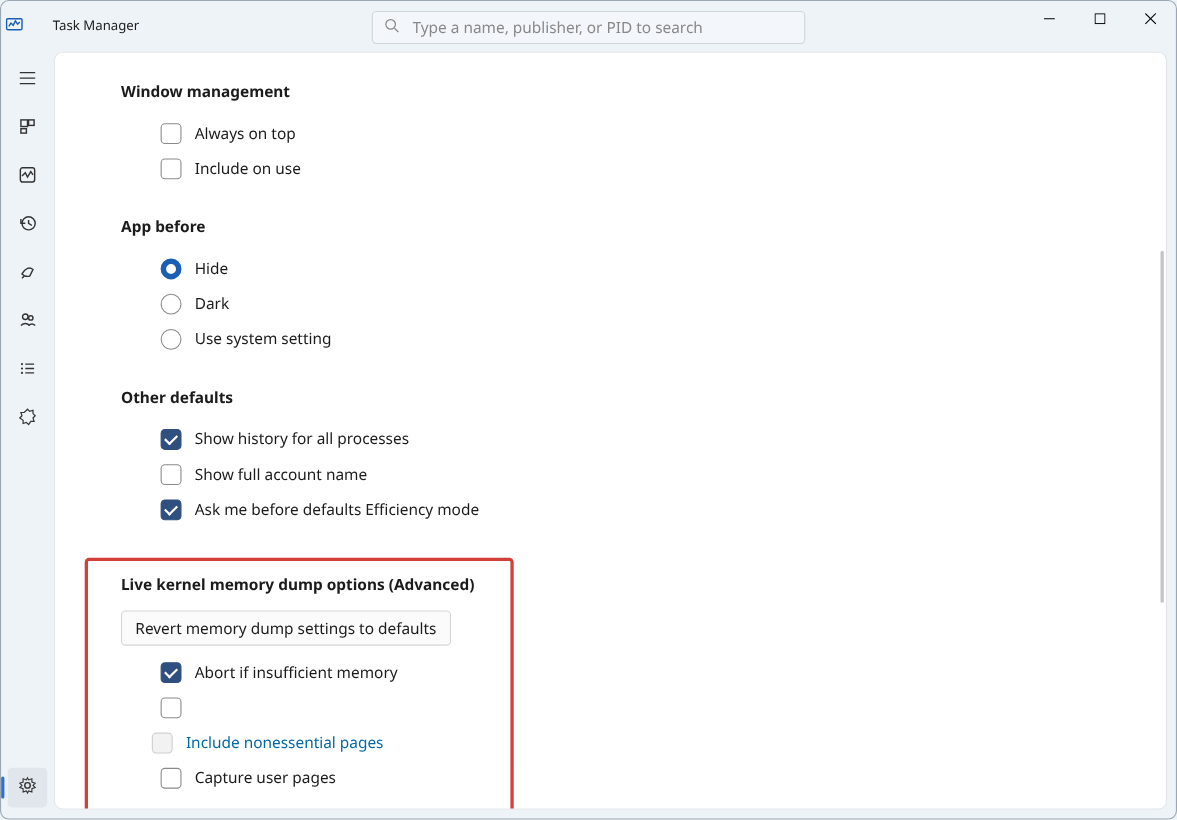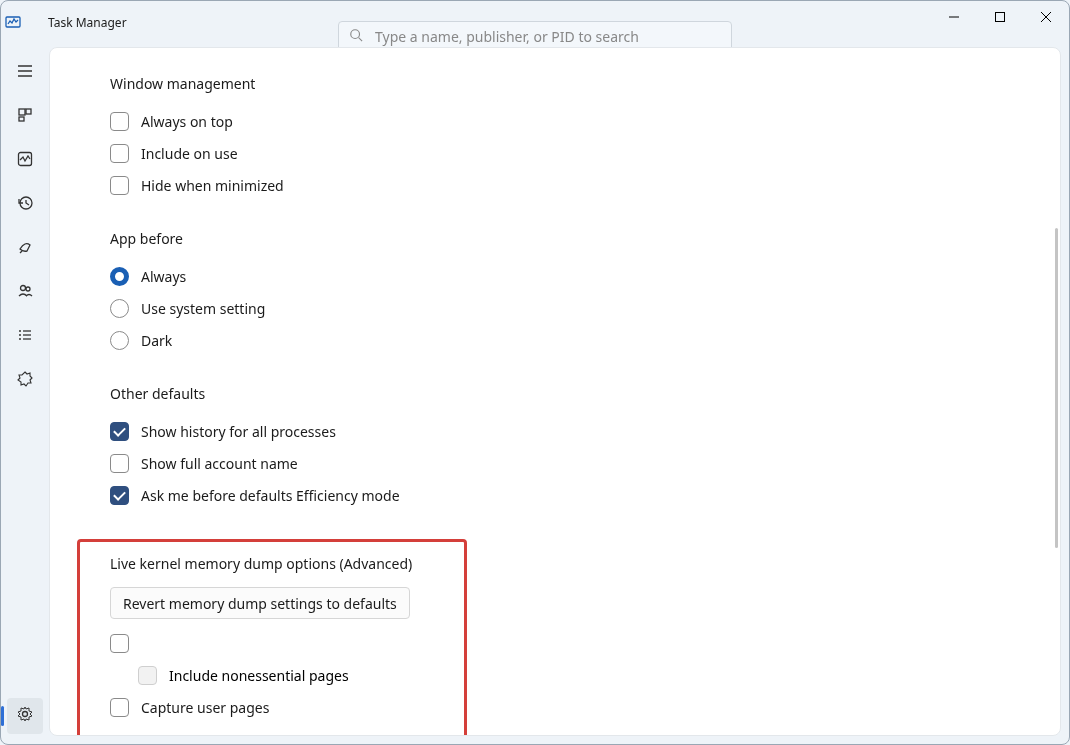--- a/index.html
+++ b/index.html
@@ -22,42 +22,42 @@
     border-radius:8px;
     position:relative;
     overflow:hidden;
     color:var(--text);
     font-size:14px;
   }
   
   .titlebar{height:42px;display:flex;align-items:center;padding-left:4px;gap:27px;}
   .titlebar .appicon svg{display:block;}
   .titlebar .apptitle{font-size:12px;color:#202020;}
-  .searchwrap{position:absolute;left:50%;top:20px;transform:translateX(-50%);
+  .searchwrap{position:absolute;left:50%;top:9px;transform:translateX(-50%);
     width:394px;height:30px;border:1px solid #cfd6dd;border-radius:4px;
     background:#f3f7fb;display:flex;align-items:center;padding:0 10px;gap:10px;}
   .searchwrap input{border:none;outline:none;background:transparent;flex:1;font-size:14px;color:#555;}
   .searchwrap input::placeholder{color:#888;}
   .winbtns{position:absolute;right:0;top:0;display:flex;}
   .winbtn{width:46px;height:32px;display:flex;align-items:center;justify-content:center;cursor:default;}
   
   .sidebar{position:absolute;left:0;top:46px;bottom:0;width:48px;display:flex;flex-direction:column;align-items:center;padding-top:14px;gap:24px;}
   .sidebar .spacer{flex:1;}
   .sidebar .settings{width:36px;height:36px;border-radius:4px;background:#e0e6eb;display:flex;align-items:center;justify-content:center;position:relative;margin-bottom:10px;}
   .sidebar .settings::before{content:"";position:absolute;left:-6px;top:8px;width:3px;height:20px;background:#2e6fd6;border-radius:2px;}
   .navicon{width:20px;height:20px;display:flex;align-items:center;justify-content:center;cursor:default;}
   
   .panel{position:absolute;left:48px;right:8px;top:46px;bottom:8px;background:var(--panel);border-radius:8px;border:1px solid #e3e7eb;padding:26px 0 26px 60px;overflow:hidden;}
   .scroll-thumb{position:absolute;right:2px;top:180px;width:3px;height:320px;background:#c4c4c4;border-radius:2px;}
   .section{margin-bottom:28px;}
-  .section h3{margin:0 0 12px 0;font-size:14px;font-weight:400;}
-  .row{display:flex;align-items:center;gap:12px;height:32px;}
+  .section h3{margin:0 0 12px 0;font-size:14px;font-weight:700;}
+  .row{display:flex;align-items:center;gap:12px;height:32px;margin-left:36px;}
   .row.indent{margin-left:28px;}
   .row label{font-size:14px;}
-  .row.disabled{color:#000000;align-items:center;}
+  .row.disabled{color:#0369a1;align-items:center;}
   
   .chk{width:19px;height:19px;border:1.5px solid var(--chk-border);border-radius:4px;background:#fff;display:flex;align-items:center;justify-content:center;flex:0 0 auto;}
   .chk.checked{background:var(--accent);border-color:var(--accent);}
   .chk.checked::after{content:"";width:5px;height:9px;border:solid #fff;border-width:0 2px 2px 0;transform:rotate(45deg);margin-top:-2px;}
   .chk.disabled{border-color:#cfcfcf;background:#f2f2f2;}
   
   .radio{width:19px;height:19px;border:1.5px solid var(--chk-border);border-radius:50%;background:#fff;display:flex;align-items:center;justify-content:center;flex:0 0 auto;}
   .radio.selected{border:5px solid var(--radio-accent);}
   
   .btn{display:inline-flex;align-items:center;height:32px;padding:12px 12px;border:1px solid #d6d6d6;border-radius:4px;background:#fbfbfb;font-size:14px;margin:2px 0 8px 0;}
@@ -178,39 +178,35 @@
   <div class="section">
     <h3>Window management</h3>
     <div class="row">
       <span class="chk"></span>
       <label>Always on top</label>
     </div>
     <div class="row">
       <span class="chk"></span>
       <label>Include on use</label>
     </div>
-    <div class="row">
-      <span class="chk"></span>
-      <label>Hide when minimized</label>
-    </div>
   </div>
 
   <div class="section">
     <h3>App before</h3>
     <div class="row">
       <span class="radio selected"></span>
-      <label>Always</label>
+      <label>Hide</label>
+    </div>
+    <div class="row">
+      <span class="radio"></span>
+      <label>Dark</label>
     </div>
     <div class="row">
       <span class="radio"></span>
       <label>Use system setting</label>
-    </div>
-    <div class="row">
-      <span class="radio"></span>
-      <label>Dark</label>
     </div>
   </div>
 
   <div class="section">
     <h3>Other defaults</h3>
     <div class="row">
       <span class="chk checked"></span>
       <label>Show history for all processes</label>
     </div>
     <div class="row">
@@ -223,20 +219,24 @@
     </div>
   </div>
 
   <div class="highlight">
     <div class="section" style="margin-bottom:0">
       <h3>Live kernel memory dump options (Advanced)</h3>
       <div class="btn">
         <span>Revert memory dump settings to defaults</span>
       </div>
       <div class="row">
+        <span class="chk checked"></span>
+        <label>Abort if insufficient memory</label>
+      </div>
+      <div class="row">
         <span class="chk"></span>
       </div>
       <div class="row indent disabled">
         <span class="chk disabled"></span>
         <label>Include nonessential pages</label>
       </div>
       <div class="row">
         <span class="chk"></span>
         <label>Capture user pages</label>
       </div>

